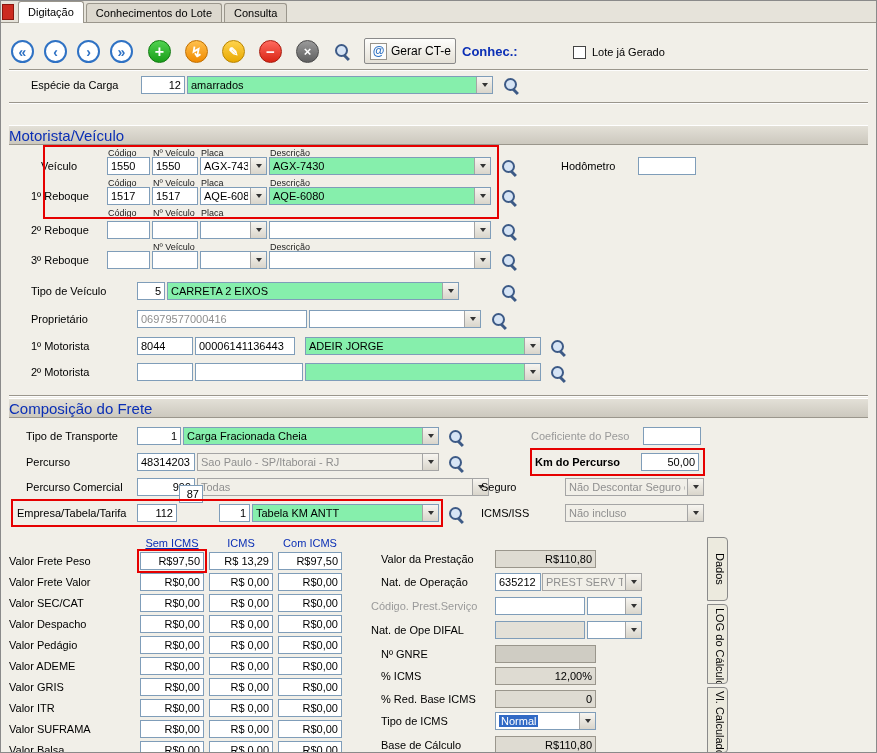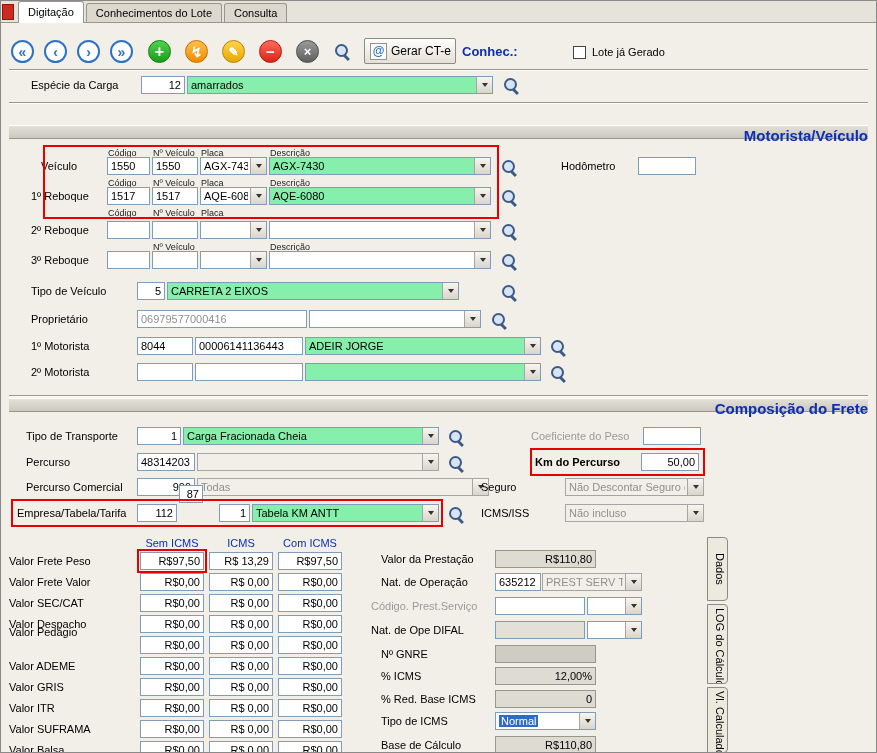--- a/index.html
+++ b/index.html
@@ -35,26 +35,26 @@
   .fld.disbg{background:#e3e0d7;color:#8f8f8f}
   .combo{position:absolute;height:18px;background:#fff;border:1px solid #7f9db9;padding:1px 18px 0 3px;line-height:15px;white-space:nowrap;overflow:hidden}
   .combo.yel{background:#86efac}
   .combo.dis{background:#f1efe8;color:#8f8f8f;border-color:#a5a5a5}
   .ctext{display:block;overflow:hidden;white-space:nowrap}
   .dd{position:absolute;right:0;top:0;width:16px;height:16px;background:linear-gradient(#f7f5f0,#d9d5cb);border-left:1px solid #a5a5a5;display:flex;align-items:center;justify-content:center}
   .dd::after{content:"";width:0;height:0;border:3px solid transparent;border-top:4px solid #333;margin-top:3px}
   .mag{position:absolute;width:17px;height:17px;cursor:pointer}
   .mag::before{content:"";position:absolute;left:1px;top:1px;width:9px;height:9px;border:2px solid #3d5a86;border-radius:50%;background:#d6e4f5}
   .mag::after{content:"";position:absolute;left:11px;top:11px;width:7px;height:3px;background:#3d5a86;transform:rotate(45deg);transform-origin:0 0}
-  .band{position:absolute;left:8px;right:8px;height:14px;background:linear-gradient(#e3e0d7,#ccc8be);border-top:1px solid #fff;border-bottom:1px solid #9a968c;text-align:right;font-weight:bold;font-size:15px;line-height:19px;color:#0b2fb5}
+  .band{position:absolute;left:8px;right:8px;height:20px;background:linear-gradient(#e3e0d7,#ccc8be);border-top:1px solid #fff;border-bottom:1px solid #9a968c;text-align:left;font-weight:normal;font-size:15px;line-height:19px;color:#0b2fb5}
   .hline{position:absolute;left:8px;right:8px;height:2px;border-top:1px solid #9a968c;border-bottom:1px solid #fdfdfd}
   .redbox{position:absolute;border:2px solid #e60000;pointer-events:none;z-index:5}
   .mini{position:absolute;font-size:9px;line-height:10px;color:#222;white-space:nowrap}
   .vhdr{position:absolute;height:13px;line-height:13px;text-align:center;color:#0b2fb5;font-size:11px}
-  .vhdr.u{}
+  .vhdr.u{text-decoration:underline}
   .selblue{background:#316ac5;color:#fff;padding:0 2px}
   .vtab{position:absolute;left:706px;width:21px;background:#eceade;border:1px solid #8a8a8a;border-radius:0 4px 4px 0;writing-mode:vertical-rl;text-align:center;font-size:11px;padding:3px 1px;cursor:pointer;overflow:hidden;white-space:nowrap}
 </style>
 </head>
 <body>
 
 <div id="app">
 
   <div class="tabbar">
     <div class="tab active">Digitação</div>
@@ -177,21 +177,21 @@
   <div class="lbl" style="left:30px;top:309px;width:103px">Proprietário</div>
   <div class="fld graytext" style="left:136px;top:309px;width:170px">06979577000416</div>
   <div class="combo" style="left:308px;top:309px;width:172px">
       <span class="ctext"></span>
       <span class="dd"></span>
     </div>
   <span class="mag" style="left:490px;top:311px"></span>
 
   <div class="lbl" style="left:30px;top:336px;width:103px">1º Motorista</div>
   <div class="fld" style="left:136px;top:336px;width:56px">8044</div>
-  <div class="fld" style="left:194px;top:336px;width:108px">00006141136443</div>
+  <div class="fld" style="left:194px;top:336px;width:100px">00006141136443</div>
   <div class="combo yel" style="left:304px;top:336px;width:236px">
       <span class="ctext">ADEIR JORGE</span>
       <span class="dd"></span>
     </div>
   <span class="mag" style="left:549px;top:338px"></span>
 
   <div class="lbl" style="left:30px;top:362px;width:103px">2º Motorista</div>
   <div class="fld" style="left:136px;top:362px;width:56px"></div>
   <div class="fld" style="left:194px;top:362px;width:108px"></div>
   <div class="combo yel" style="left:304px;top:362px;width:236px">
@@ -209,20 +209,21 @@
       <span class="ctext">Carga Fracionada Cheia</span>
       <span class="dd"></span>
     </div>
   <span class="mag" style="left:447px;top:428px"></span>
   <div class="lbl gray" style="left:530px;top:426px;width:108px">Coeficiente do Peso</div>
   <div class="fld" style="left:642px;top:426px;width:58px"></div>
 
   <div class="lbl" style="left:25px;top:452px;width:108px">Percurso</div>
   <div class="fld" style="left:136px;top:452px;width:58px">48314203</div>
   <div class="combo dis" style="left:196px;top:452px;width:242px">
+      <span class="ctext">Sao Paulo - SP/Itaborai - RJ</span>
       <span class="dd"></span>
     </div>
   <span class="mag" style="left:447px;top:454px"></span>
   <div class="redbox" style="left:529px;top:447px;width:175px;height:28px"></div>
   <div class="lbl bold" style="left:534px;top:452px;width:100px">Km do Percurso</div>
   <div class="fld num" style="left:640px;top:452px;width:58px">50,00</div>
 
   <div class="lbl" style="left:25px;top:477px;width:108px">Percurso Comercial</div>
   <div class="fld num" style="left:136px;top:477px;width:58px">999</div>
   <div class="combo dis" style="left:196px;top:477px;width:292px">
@@ -269,21 +270,21 @@
   <div class="lbl" style="left:8px;top:593px;width:127px">Valor SEC/CAT</div>
   <div class="fld num" style="left:139px;top:593px;width:64px">R$0,00</div>
   <div class="fld num" style="left:208px;top:593px;width:64px">R$ 0,00</div>
   <div class="fld num" style="left:277px;top:593px;width:64px">R$0,00</div>
 
   <div class="lbl" style="left:8px;top:614px;width:127px">Valor Despacho</div>
   <div class="fld num" style="left:139px;top:614px;width:64px">R$0,00</div>
   <div class="fld num" style="left:208px;top:614px;width:64px">R$ 0,00</div>
   <div class="fld num" style="left:277px;top:614px;width:64px">R$0,00</div>
 
-  <div class="lbl" style="left:8px;top:622px;width:127px">Valor Pedágio</div>
+  <div class="lbl" style="left:8px;top:635px;width:127px">Valor Pedágio</div>
   <div class="fld num" style="left:139px;top:635px;width:64px">R$0,00</div>
   <div class="fld num" style="left:208px;top:635px;width:64px">R$ 0,00</div>
   <div class="fld num" style="left:277px;top:635px;width:64px">R$0,00</div>
 
   <div class="lbl" style="left:8px;top:656px;width:127px">Valor ADEME</div>
   <div class="fld num" style="left:139px;top:656px;width:64px">R$0,00</div>
   <div class="fld num" style="left:208px;top:656px;width:64px">R$ 0,00</div>
   <div class="fld num" style="left:277px;top:656px;width:64px">R$0,00</div>
 
   <div class="lbl" style="left:8px;top:677px;width:127px">Valor GRIS</div>

